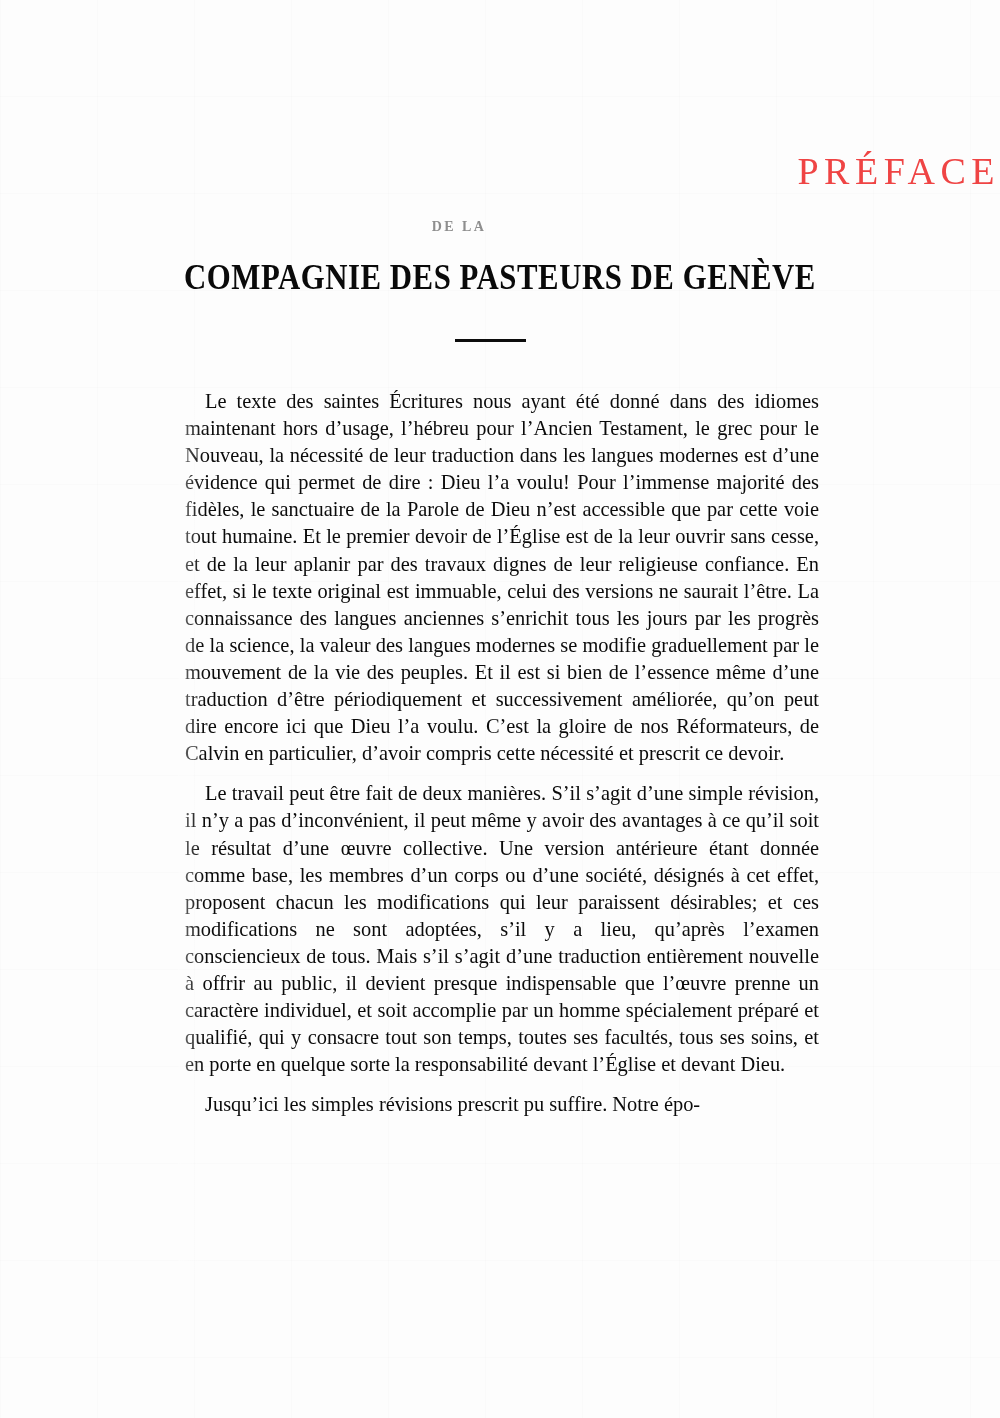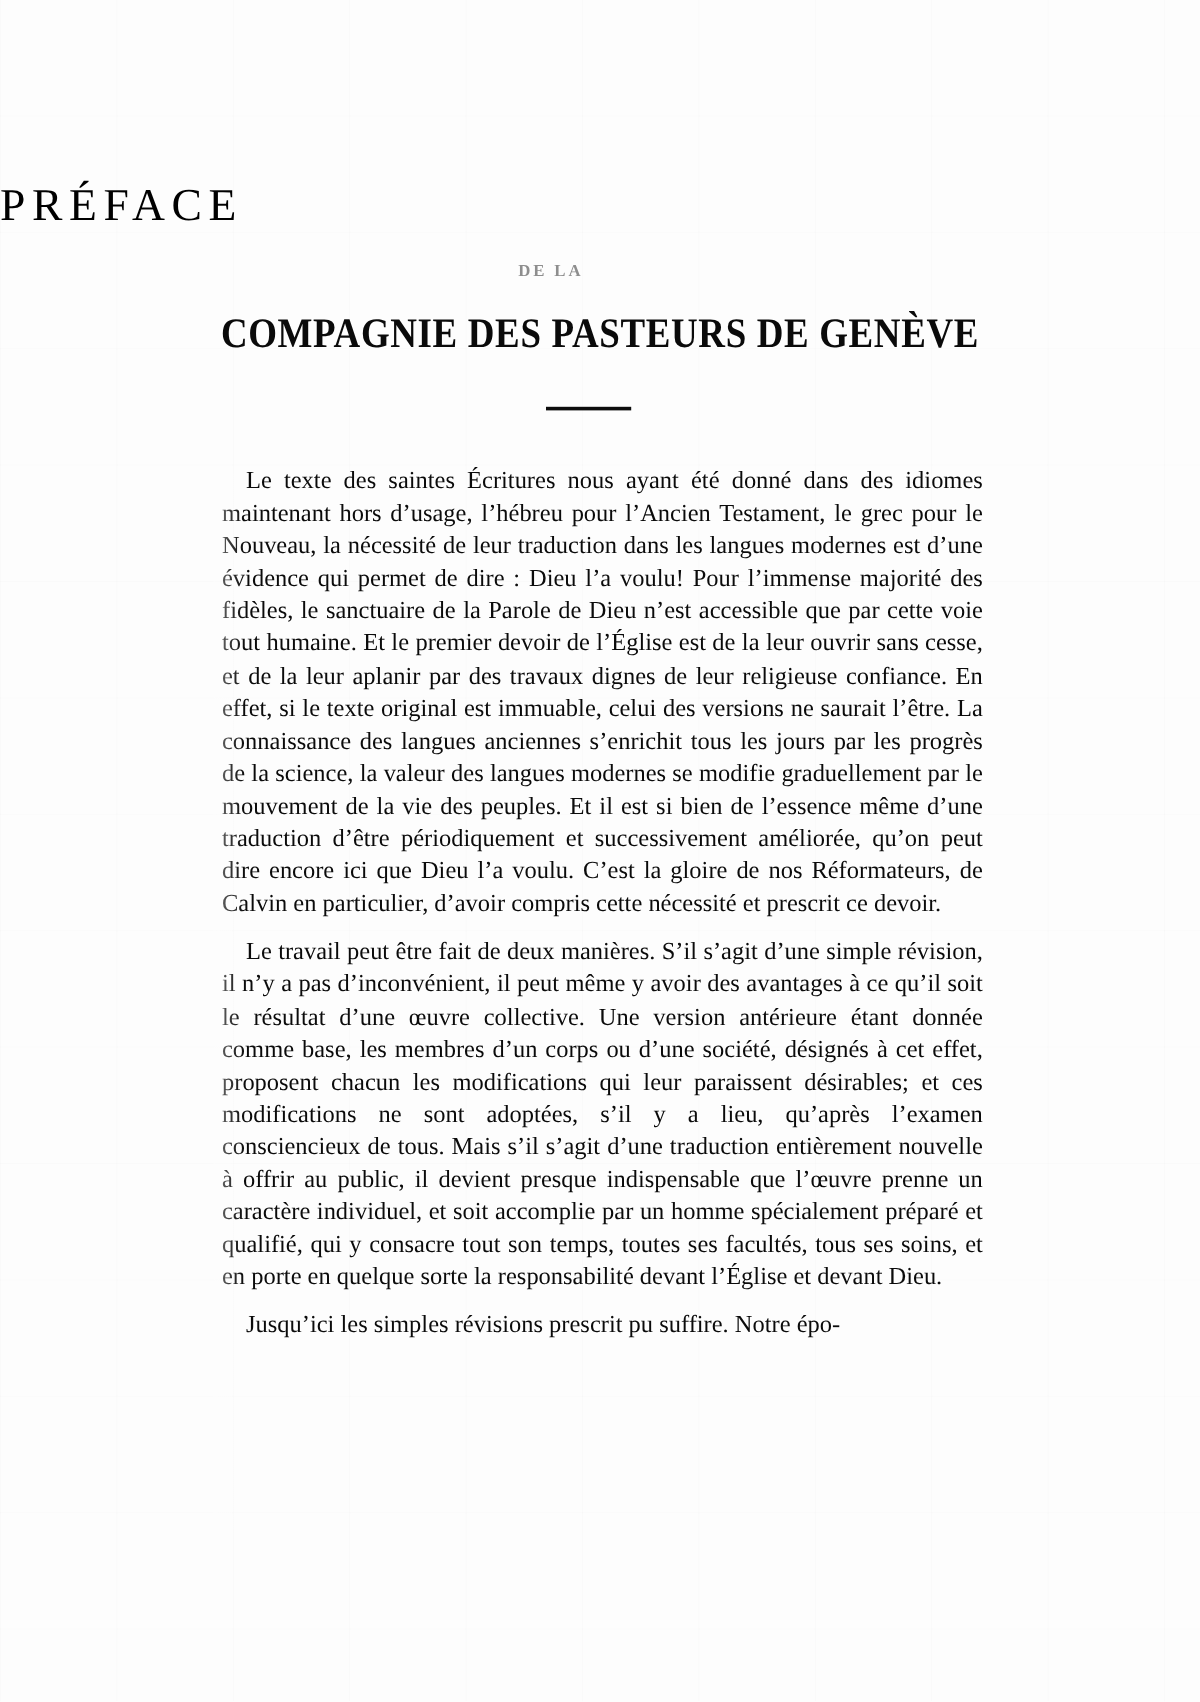--- a/index.html
+++ b/index.html
@@ -35,26 +35,26 @@
     width: 1000px;
     height: 1418px;
   }
 
   
   .title-main {
     position: absolute;
     left: 0;
     top: 152px;
     width: 1000px;
-    text-align: left;
+    text-align: right;
     font-family: "Liberation Serif", serif;
     font-size: 38px;
     font-weight: 400;
     letter-spacing: 5.5px;
-    color: #000000;
+    color: #ef4444;
     line-height: 1;
   }
 
   .title-de-la {
     position: absolute;
     left: 0;
     top: 220px;
     width: 918px;
     text-align: center;
     font-family: "Liberation Serif", serif;

